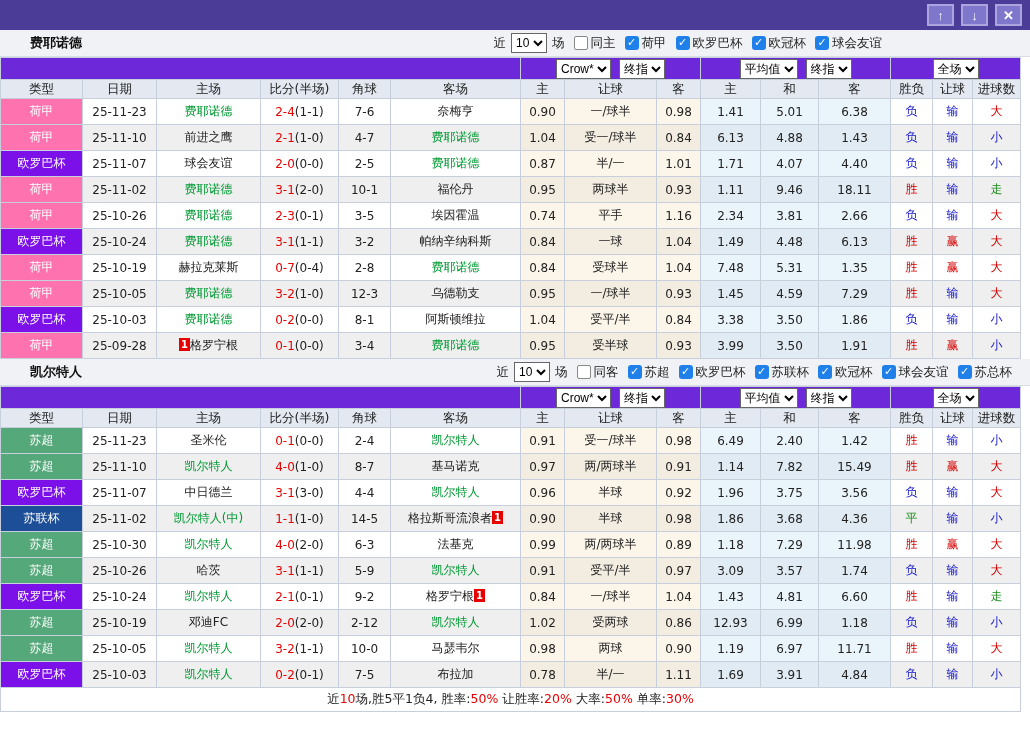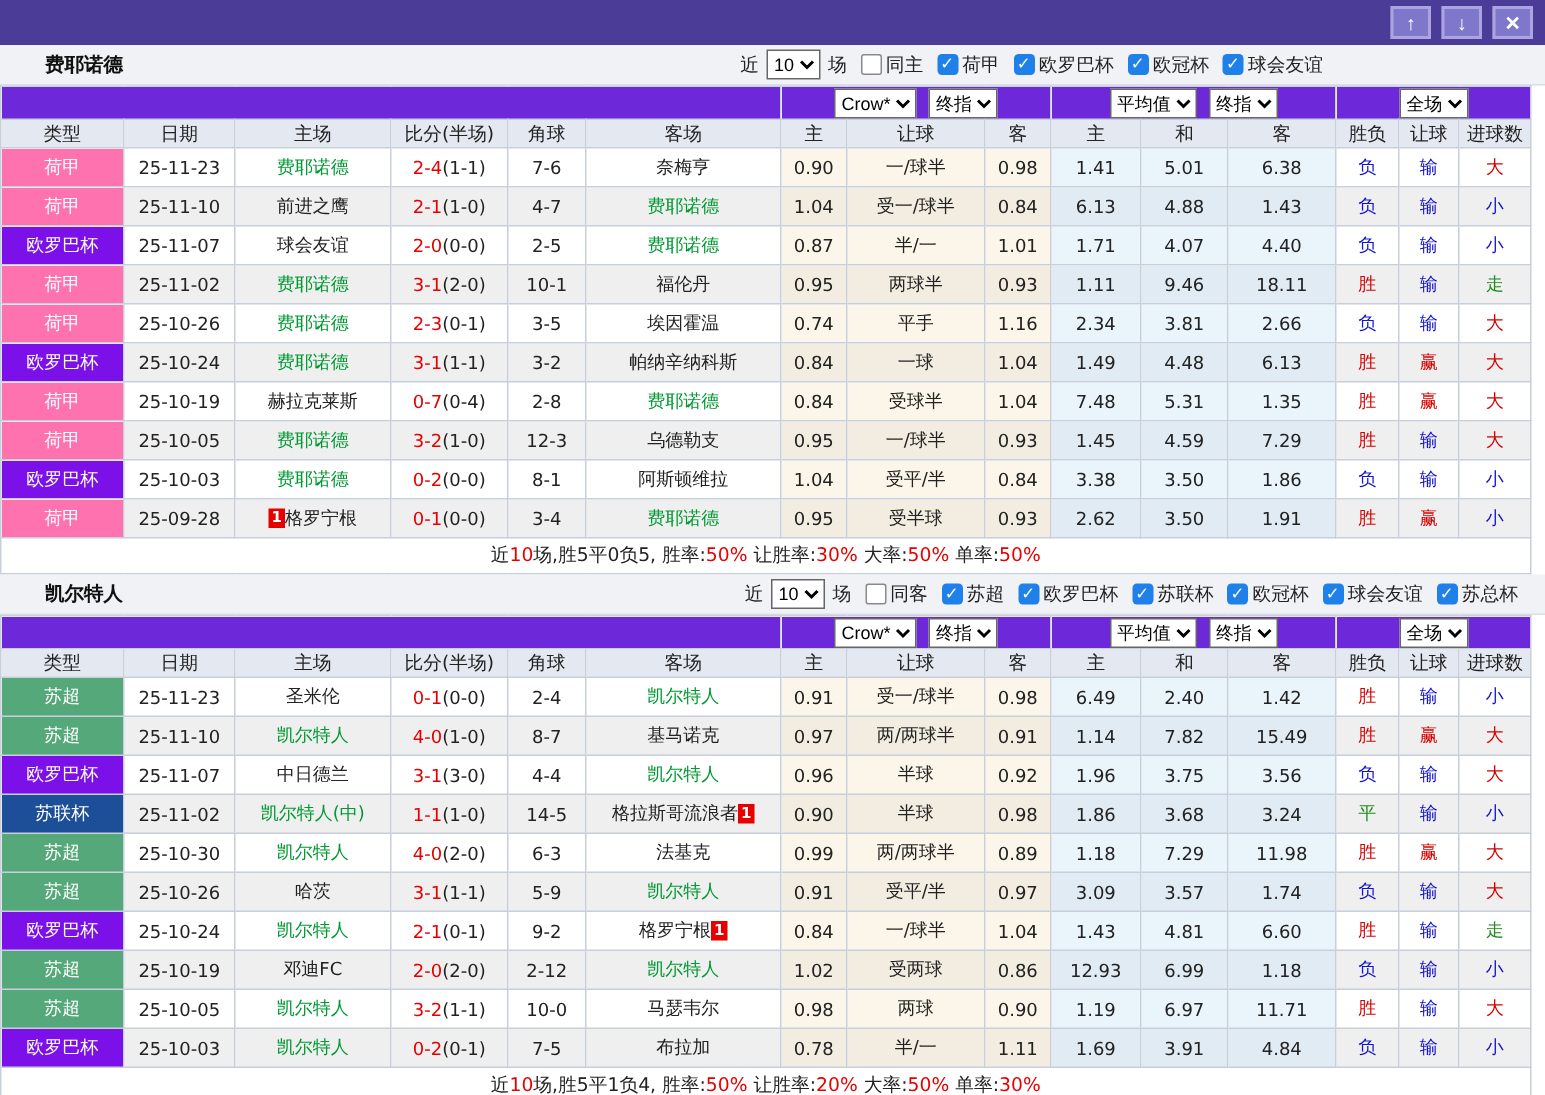--- a/index.html
+++ b/index.html
@@ -289,29 +289,26 @@
           <tr class="data-row r-even">
             <td class="league" style="background: rgb(255, 114, 176);">荷甲</td>
             <td>25-09-28</td>
             <td><span class="card">1</span><span>格罗宁根</span></td>
             <td><span class="score-main">0-1</span><span>(0-0)</span></td>
             <td>3-4</td>
             <td><span class="self">费耶诺德</span></td>
             <td class="cream">0.95</td>
             <td class="cream">受半球</td>
             <td class="cream">0.93</td>
-            <td class="tint">2.62</td>
+            <td class="tint">3.99</td>
             <td class="tint">3.50</td>
             <td class="tint">1.91</td>
             <td style="color: rgb(212, 0, 0);">胜</td>
             <td style="color: rgb(212, 0, 0);">赢</td>
             <td style="color: rgb(20, 20, 204);">小</td>
-          </tr>
-          <tr class="sum">
-            <td colspan="15"><span>近</span><span class="red">10</span><span>场,胜5平0负5, 胜率:</span><span class="red">50%</span><span> 让胜率:</span><span class="red">30%</span><span> 大率:</span><span class="red">50%</span><span> 单率:</span><span class="red">50%</span></td>
           </tr>
         </tbody>
       </table>
     </section>
     <section class="s1">
       <div class="section-head">
         <span class="team-name">凯尔特人</span>
         <div class="filter">
           <span>近</span>
           <select><option>10</option></select>
@@ -432,21 +429,21 @@
             <td>25-11-02</td>
             <td><span class="self">凯尔特人(中)</span></td>
             <td><span class="score-main">1-1</span><span>(1-0)</span></td>
             <td>14-5</td>
             <td><span>格拉斯哥流浪者</span><span class="card">1</span></td>
             <td class="cream">0.90</td>
             <td class="cream">半球</td>
             <td class="cream">0.98</td>
             <td class="tint">1.86</td>
             <td class="tint">3.68</td>
-            <td class="tint">3.24</td>
+            <td class="tint">4.36</td>
             <td style="color: rgb(30, 140, 30);">平</td>
             <td style="color: rgb(20, 20, 204);">输</td>
             <td style="color: rgb(20, 20, 204);">小</td>
           </tr>
           <tr class="data-row r-odd">
             <td class="league" style="background: rgb(84, 168, 122);">苏超</td>
             <td>25-10-30</td>
             <td><span class="self">凯尔特人</span></td>
             <td><span class="score-main">4-0</span><span>(2-0)</span></td>
             <td>6-3</td>

